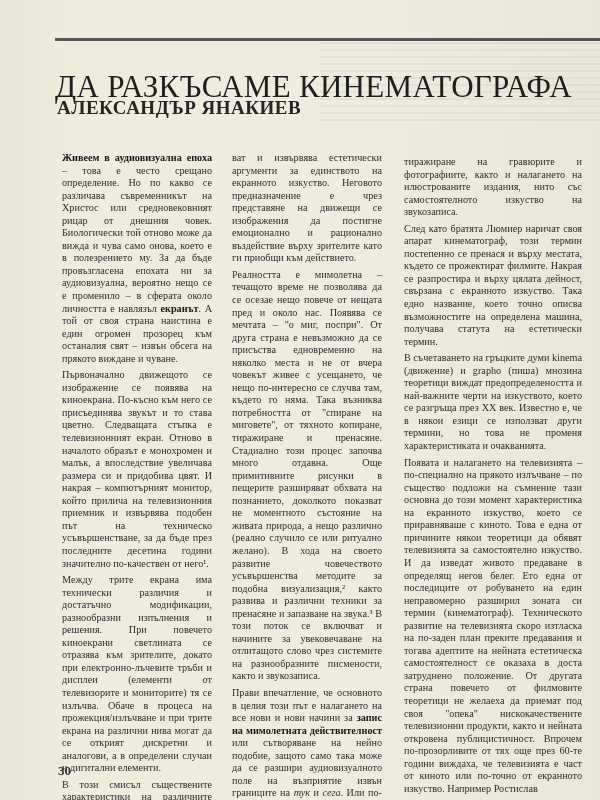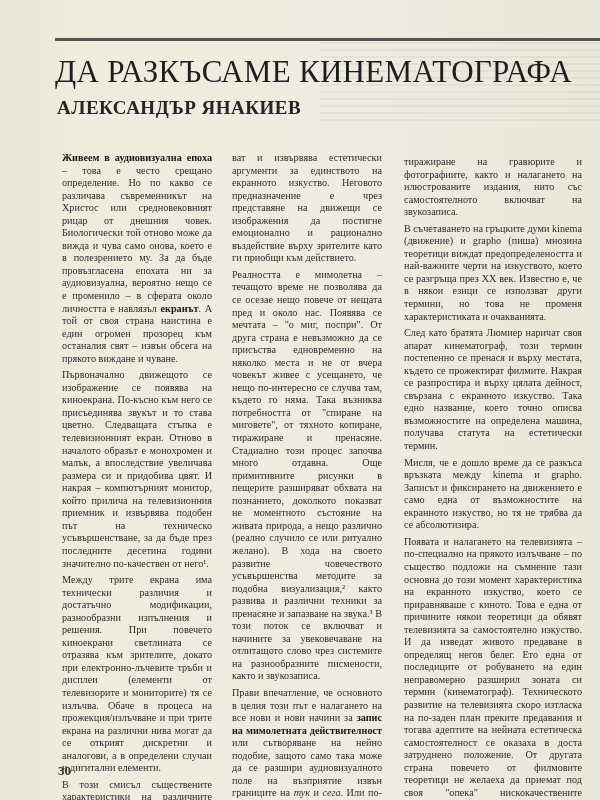--- a/index.html
+++ b/index.html
@@ -1,20 +1,20 @@
 <!DOCTYPE html>
 <html><head>
 <meta charset="utf-8">
 <style>
   html,body{margin:0;padding:0;}
   body{width:600px;height:800px;background:#ebe9da;overflow:hidden;position:relative;font-family:"Liberation Serif","DejaVu Serif",serif;color:#2a2a2a;}
   .page{position:absolute;left:0;top:0;width:600px;height:800px;background:linear-gradient(90deg,#e7e5d4 0%,#eeecdd 12%,#eeece0 60%,#e8e7d8 100%);}
   .ghost{position:absolute;left:320px;top:42px;width:280px;height:80px;background:repeating-linear-gradient(180deg,rgba(120,120,110,0.10) 0 2px,transparent 2px 7px);opacity:.8;}
   .rule{position:absolute;left:55px;top:38px;width:545px;height:3px;background:#555;}
-  .title{position:absolute;left:55px;top:33px;font-size:31px;letter-spacing:0.3px;color:#1e1e1e;font-weight:normal;white-space:nowrap;}
+  .title{position:absolute;left:55px;top:48px;font-size:31px;letter-spacing:0.3px;color:#1e1e1e;font-weight:normal;white-space:nowrap;}
   .author{position:absolute;left:57px;top:97px;font-size:19px;font-weight:bold;letter-spacing:0.5px;color:#252525;}
   .col{position:absolute;top:148px;width:158px;font-size:10.2px;line-height:12.55px;text-align:justify;hyphens:auto;color:#2c2c2c;}
   .col p{margin:4px;text-indent:0;}
   .c1{left:58px;}
   .c2{left:228px;}
   .c3{left:400px;top:152px;width:186px;}
   b{color:#151515;}
   .pagenum{position:absolute;left:58px;top:763px;font-size:13px;font-weight:bold;color:#333;}
 </style>
 </head>
@@ -35,21 +35,20 @@
   </div>
 
   <div class="col c2">
     <p><span>ват и извървява естетически аргументи за единството на екранното изкуство. Неговото предназначение е чрез представяне на движещи се изображения да постигне емоционално и рационално въздействие върху зрителите като ги приобщи към действието.</span></p>
     <p><span>Реалността е мимолетна – течащото време не позволява да се осезае нещо повече от нещата пред и около нас. Появява се мечтата – "о миг, поспри". От друга страна е невъзможно да се присъства едновременно на няколко места и не от вчера човекът живее с усещането, че нещо по-интересно се случва там, където го няма. Така възниква потребността от "спиране на миговете", от тяхното копиране, тиражиране и пренасяне. Стадиално този процес започва много отдавна. Още примитивните рисунки в пещерите разширяват обхвата на познанието, доколкото показват не моментното състояние на живата природа, а нещо различно (реално случило се или ритуално желано). В хода на своето развитие човечеството усъвършенства методите за подобна визуализация,² както развива и различни техники за пренасяне и запазване на звука.³ В този поток се включват и начините за увековечаване на отлитащото слово чрез системите на разнообразните писмености, както и звукозаписа.</span></p>
     <p><span>Прави впечатление, че основното в целия този път е налагането на все нови и нови начини за </span><b>запис на мимолетната действителност</b><span> или сътворяване на нейно подобие, защото само така може да се разшири аудиовизуалното поле на възприятие извън границите на </span><i>тук</i><span> и </span><i>сега</i><span>. Или по-точно, запазените (измислените) визуални и звукови образи се включват активно в ежедневното тук и сега като многократно разширяват неговия обхват в сравнение с обичайните възможности на индивида да опознава реалността.</span></p>
 
   </div>
 
   <div class="col c3">
-    <p><span>тиражиране на гравюрите и фотографиите, както и налагането на илюстрованите издания, нито със самостоятелното включват на звукозаписа.</span></p>
+    <p><span>тиражиране на гравюрите и фотографиите, както и налагането на илюстрованите издания, нито със самостоятелното изкуство на звукозаписа.</span></p>
+    <p><span>След като братята Люмиер наричат своя апарат кинематограф, този термин постепенно се пренася и върху местата, където се прожектират филмите. Накрая се разпростира и върху цялата дейност, свързана с екранното изкуство. Така едно название, което точно описва възможностите на определена машина, получава статута на естетически термин.</span></p>
     <p><span>В съчетаването на гръцките думи kinema (движение) и grapho (пиша) мнозина теоретици виждат предопределеността и най-важните черти на изкуството, което се разгръща през XX век. Известно е, че в някои езици се използват други термини, но това не променя характеристиката и очакванията.</span></p>
-    <p><span>След като братята Люмиер наричат своя апарат кинематограф, този термин постепенно се пренася и върху местата, където се прожектират филмите. Накрая се разпростира и върху цялата дейност, свързана с екранното изкуство. Така едно название, което точно описва възможностите на определена машина, получава статута на естетически термин.</span></p>
-    <p><span>Мисля, че е дошло време да се разкъса връзката между kinema и grapho. Записът и фиксирането на движението е само една от възможностите на екранното изкуство, но тя не трябва да се абсолютизира.</span></p>
     <p><span>Появата и налагането на телевизията – по-специално на прякото излъчване – по същество подложи на съмнение тази основна до този момент характеристика на екранното изкуство, което се приравняваше с киното. Това е една от причините някои теоретици да обявят телевизията за самостоятелно изкуство. И да изведат живото предаване в определящ негов белег. Ето една от последиците от робуването на един неправомерно разширил зоната си термин (кинематограф). Техническото развитие на телевизията скоро изтласка на по-заден план преките предавания и тогава адептите на нейната естетическа самостоятелност се оказаха в доста затруднено положение. От другата страна повечето от филмовите теоретици не желаеха да приемат под своя "опека" нискокачествените телевизионни продукти, както и нейната откровена публицистичност. Впрочем по-прозорливите от тях още през 60-те години виждаха, че телевизията е част от киното или по-точно от екранното изкуство. Например Ростислав</span></p>
   </div>
 
   <div class="pagenum">30</div>
 </div>
 
 </body></html>

